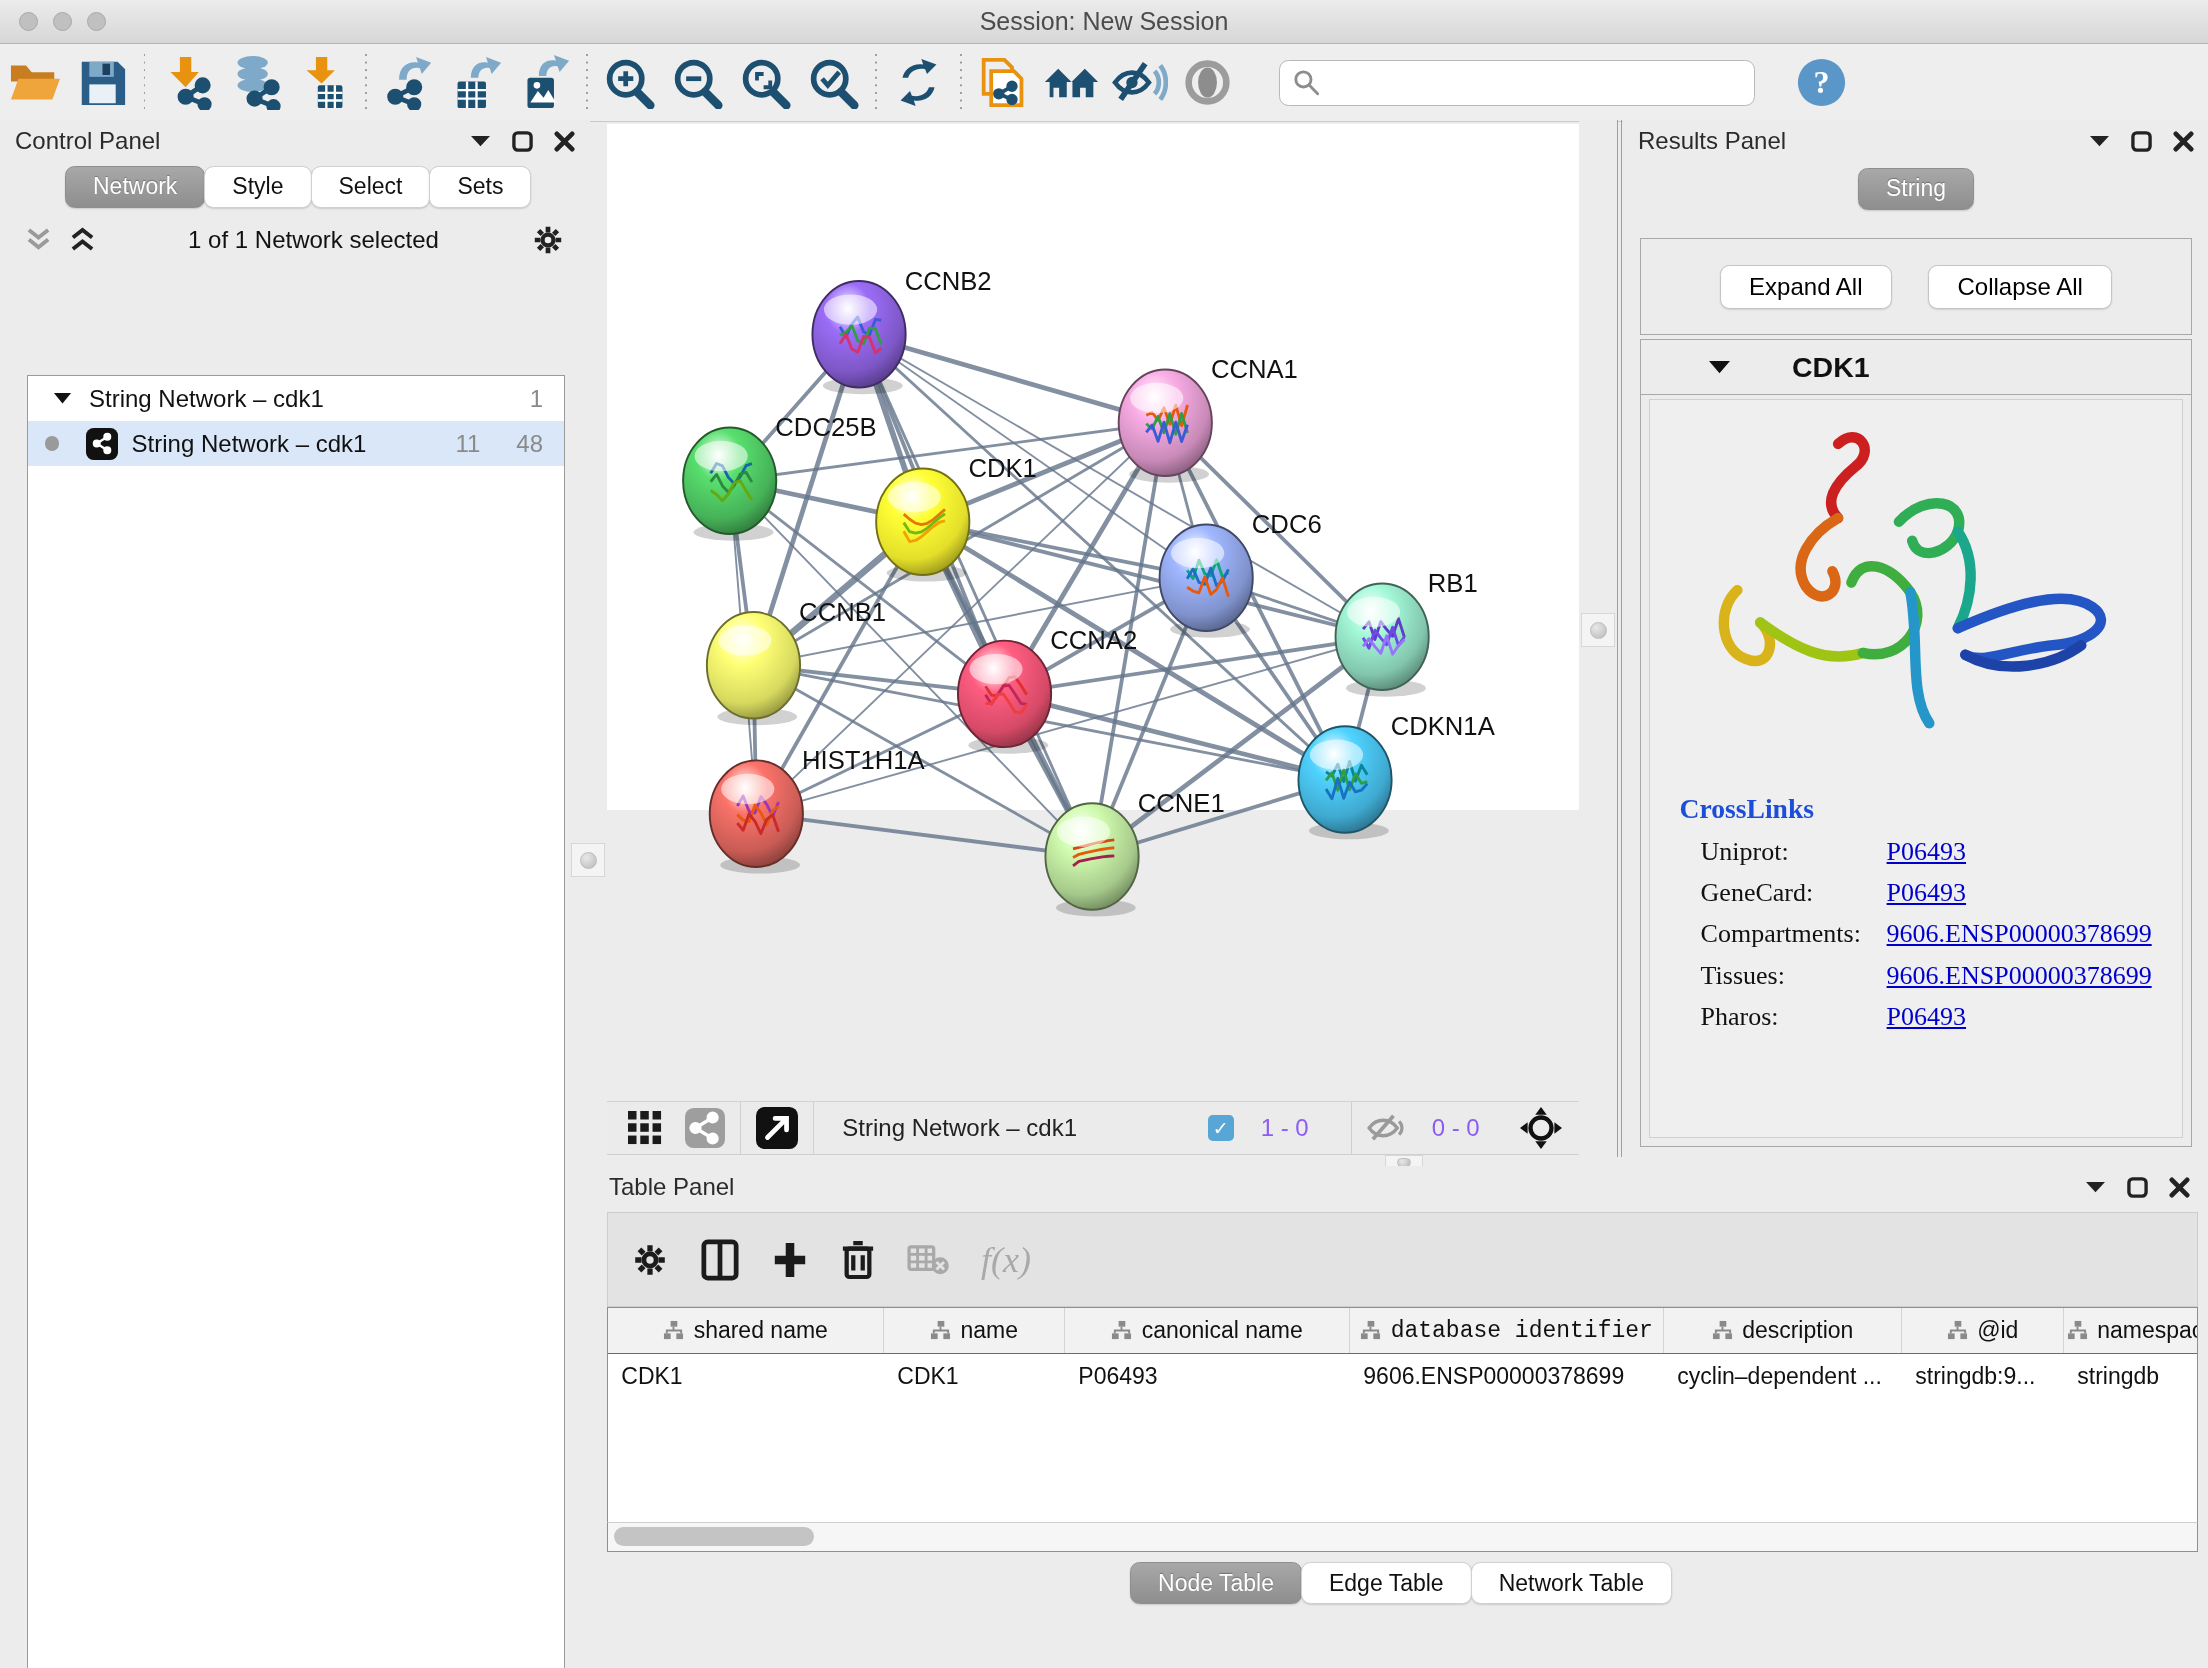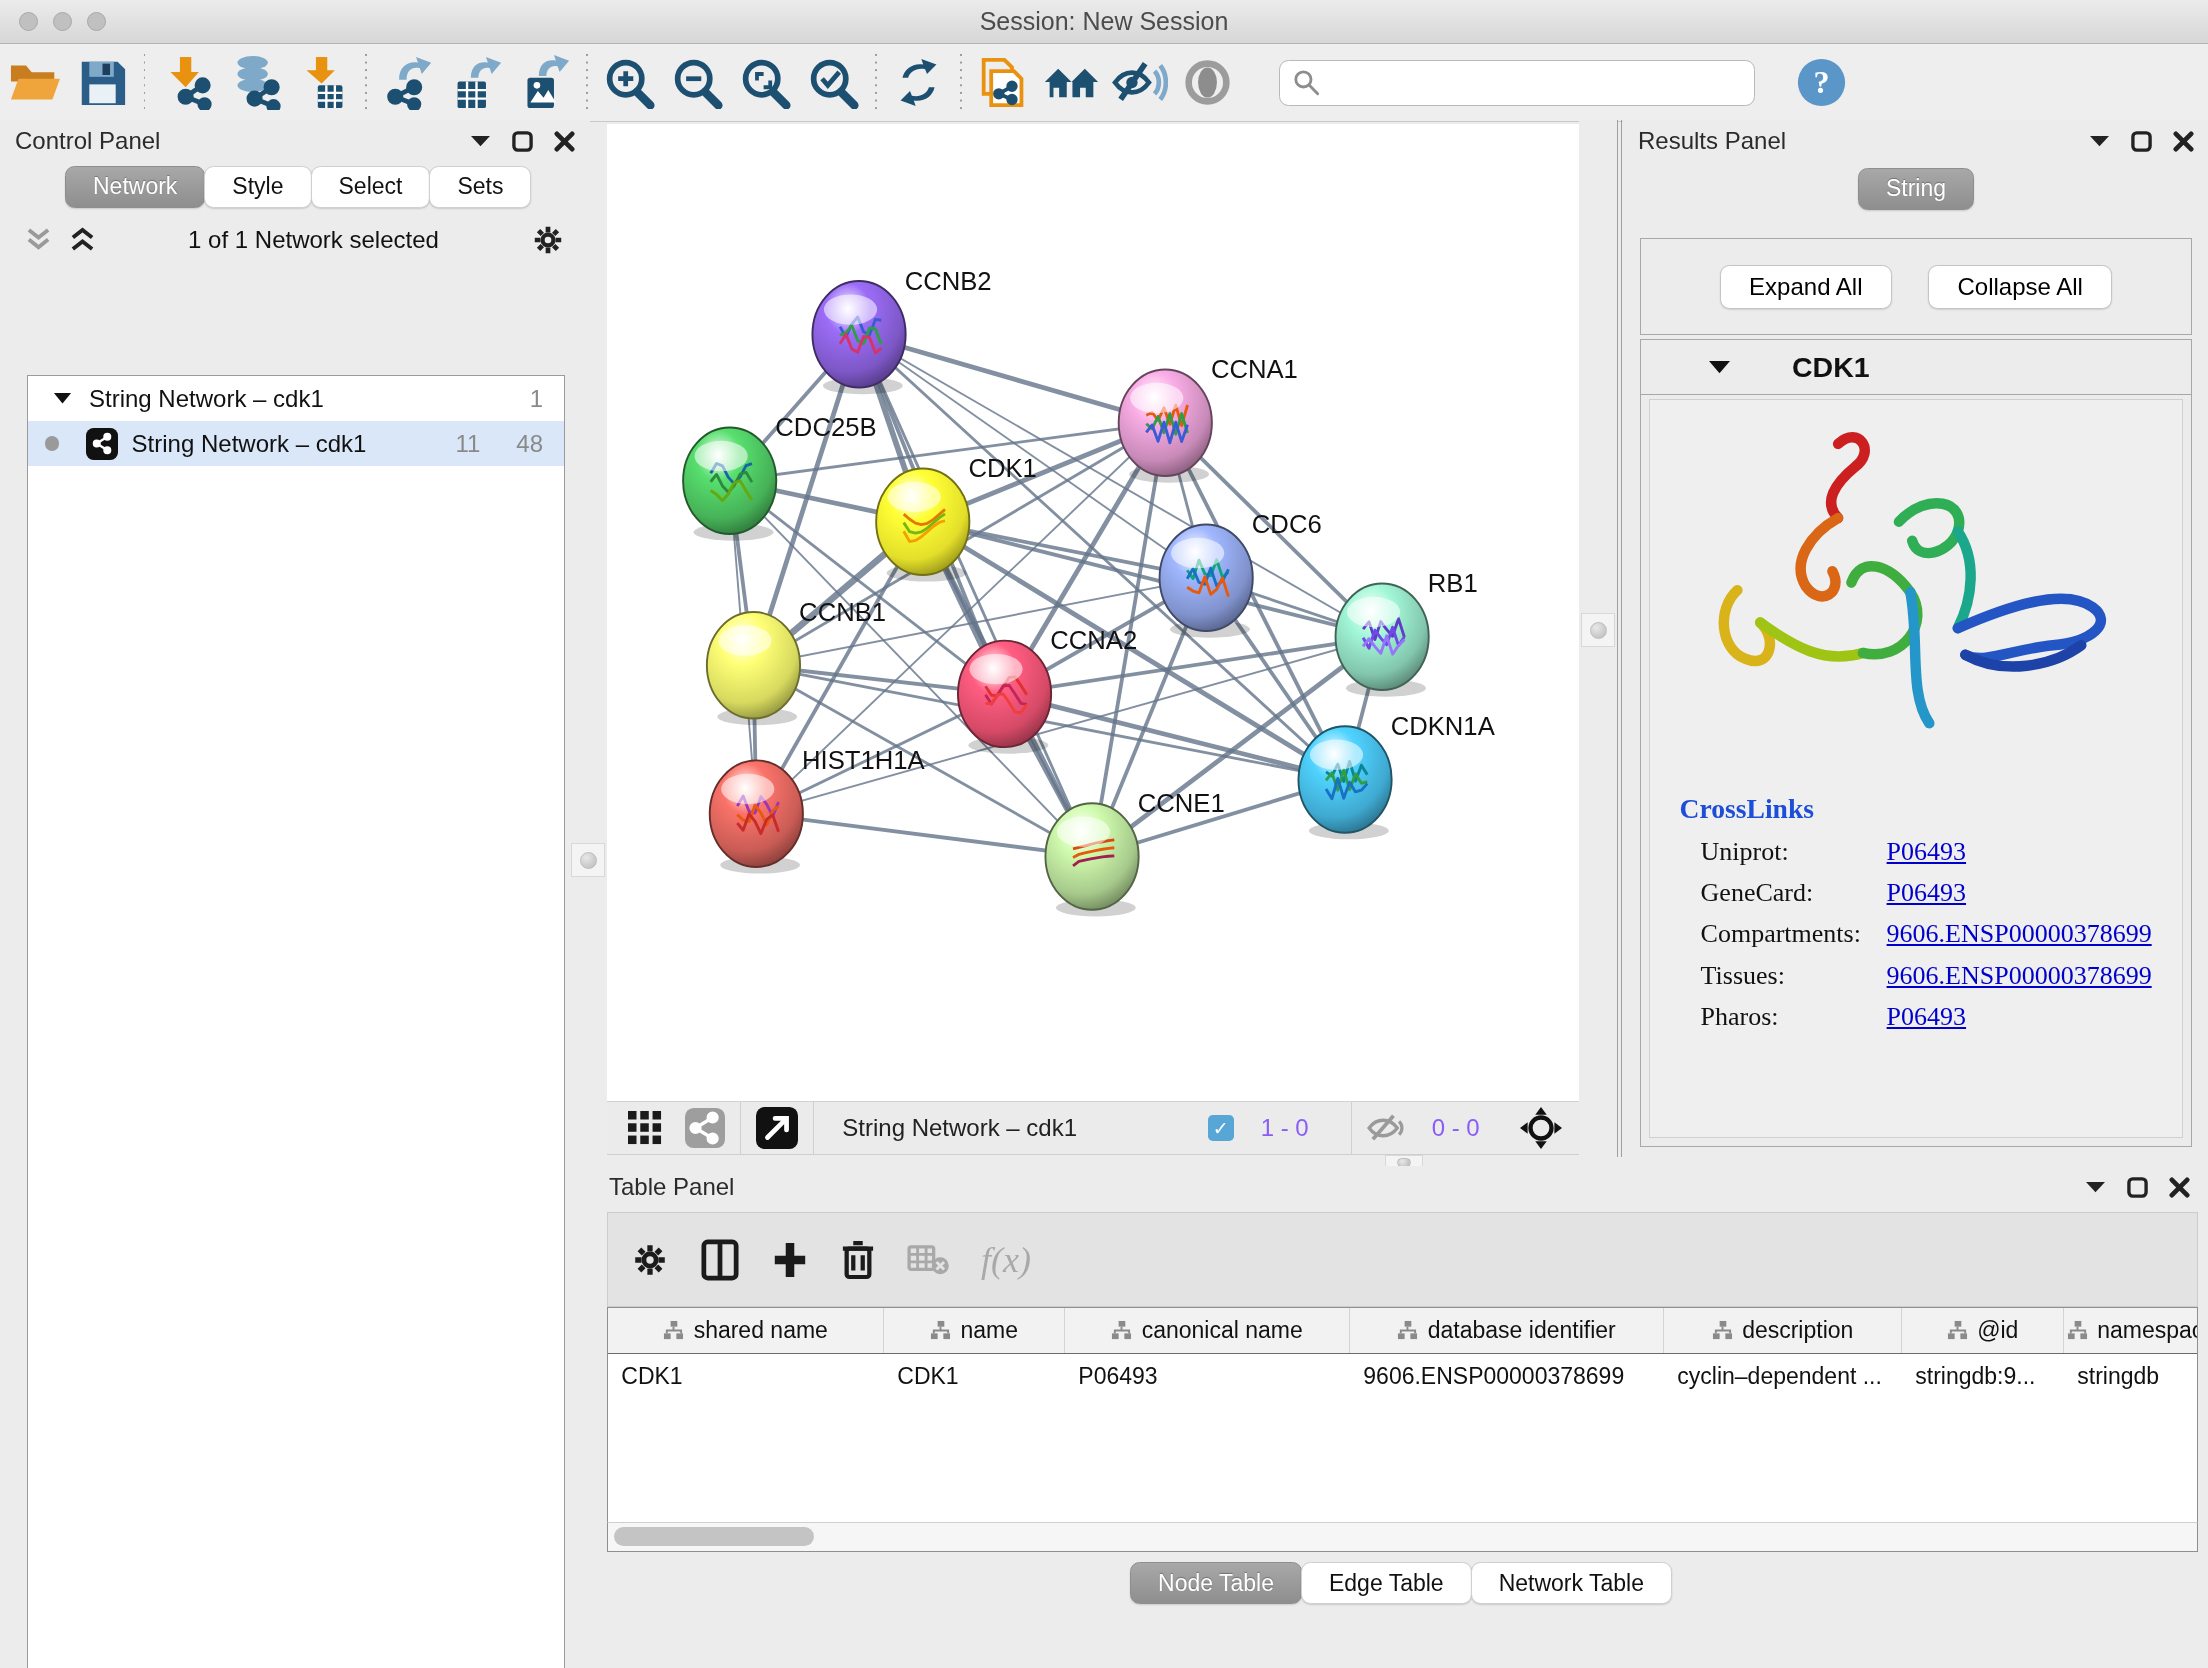--- a/index.html
+++ b/index.html
@@ -50,21 +50,21 @@
   .tree-row { display:flex; align-items:center; height:45px; font-size:24px; color:#111; }
   .tree-row .caret { margin:0 17px 0 25px; }
   .tree-count { color:#8a8a8a; margin-left:auto; margin-right:21px; }
   .tree-row.selected { background:#d9e7f8; }
   .dot { width:14.3px; height:14.3px; border-radius:50%; background:#9a9a9a; margin:0 27px 0 17px; }
   .net-icon { width:32px; height:32px; background:#111; border-radius:7.6px; margin-right:13.3px;
     display:flex; align-items:center; justify-content:center; }
   .tree-nums { margin-left:auto; margin-right:21px; color:#8a8a8a; display:flex; gap:36px; }
 
   
-  #canvas-wrap { position:absolute; left:607px; top:124px; width:972px; height:978px; background:#ffffff; }
+  #canvas-wrap { position:absolute; left:607px; top:124px; width:972px; height:686px; background:#ffffff; }
   #canvas-wrap svg { display:block; }
   #net-toolbar { position:absolute; left:607px; top:1101px; width:972px; height:54px;
     background:#ebebeb; border-top:1px solid #d2d2d2; border-bottom:1px solid #cfcfcf;
     display:flex; align-items:center; }
   .nt-sep { width:1px; height:53px; background:#d0d0d0; margin:0 15px; }
   #net-title { font-size:24px; color:#222; margin-left:13.3px; }
   .nt-right { display:flex; align-items:center; margin-left:auto; }
   .count-label { font-size:24px; color:#8b5cf6; margin:0 27px; }
   .checkbox { width:26px; height:26px; background:#58a6d6; border-radius:4.8px; display:flex;
     align-items:center; justify-content:center; color:#fff; font-size:19px; font-weight:bold; }
@@ -811,21 +811,21 @@
             <svg width="21" height="21" viewBox="0 0 22 22">
               <g fill="#8a8a8a">
                 <rect x="8" y="1" width="7" height="6"></rect>
                 <rect x="1" y="14" width="7" height="6"></rect>
                 <rect x="14" y="14" width="7" height="6"></rect>
                 <path d="M11 7 v4 M4 14 v-3 h15 v3 M11 11 v0" stroke="#8a8a8a" stroke-width="2" fill="none"></path>
               </g>
             </svg>
             <span>canonical name</span>
           </div>
-          <div class="th" style="width: 314px;">
+          <div class="th" style="width: 314px; font-family: Liberation Mono, monospace;">
             <svg width="21" height="21" viewBox="0 0 22 22">
               <g fill="#8a8a8a">
                 <rect x="8" y="1" width="7" height="6"></rect>
                 <rect x="1" y="14" width="7" height="6"></rect>
                 <rect x="14" y="14" width="7" height="6"></rect>
                 <path d="M11 7 v4 M4 14 v-3 h15 v3 M11 11 v0" stroke="#8a8a8a" stroke-width="2" fill="none"></path>
               </g>
             </svg>
             <span>database identifier</span>
           </div>

